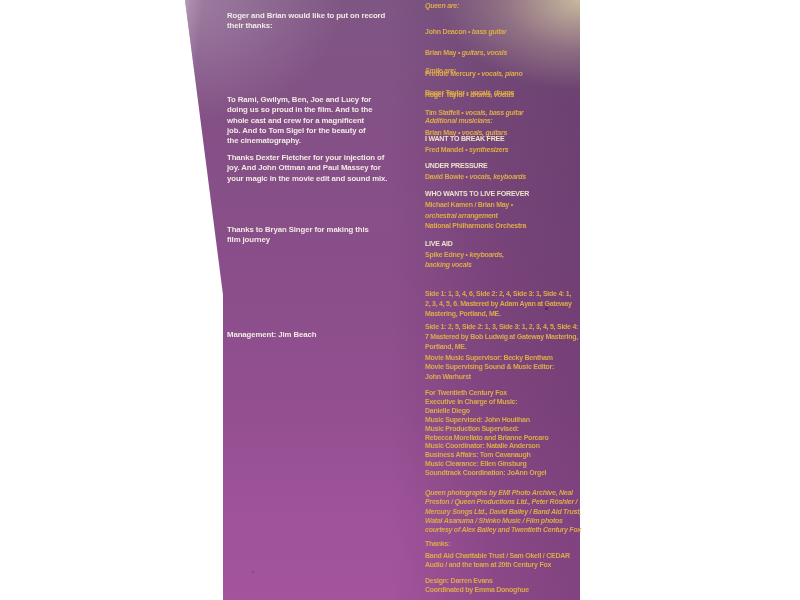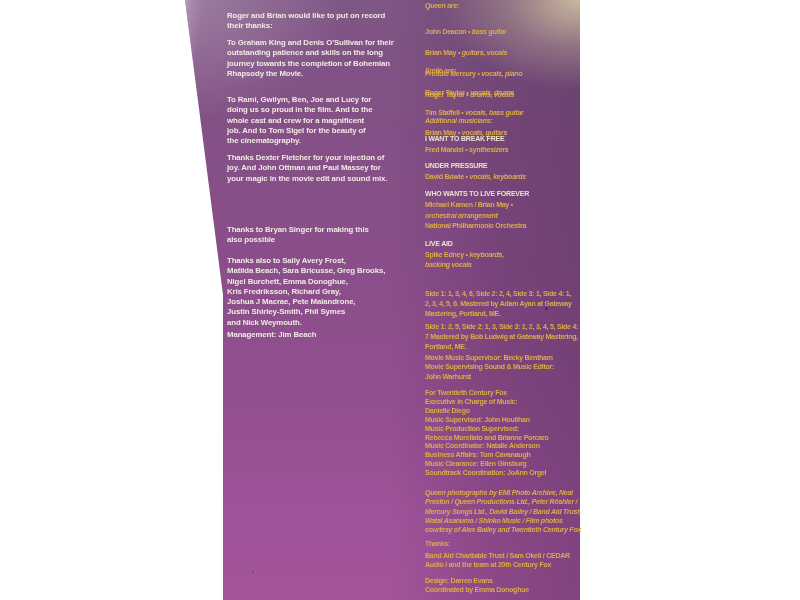--- a/index.html
+++ b/index.html
@@ -52,41 +52,30 @@
 
 <div class="page-panel">
   <div class="edge-glow"></div>
 </div>
 <div class="speck" style="left:545px;top:307px;width:3px;height:3px;"></div>
 <div class="speck" style="left:252px;top:571px;width:2px;height:2px;opacity:.4;"></div>
 
 <div class="col col-left">
   <div class="para" style="top:11px">Roger and Brian would like to put on record
 their thanks:</div>
-  <div class="para" style="top:38px">To Graham King and Denis O'Sullivan for their
-outstanding patience and skills on the long
-journey towards the completion of Bohemian
-Rhapsody the Movie.</div>
   <div class="para" style="top:153px">Thanks Dexter Fletcher for your injection of
 joy. And John Ottman and Paul Massey for
 your magic in the movie edit and sound mix.</div>
   <div class="para" style="top:95px">To Rami, Gwilym, Ben, Joe and Lucy for
 doing us so proud in the film. And to the
 whole cast and crew for a magnificent
 job. And to Tom Sigel for the beauty of
 the cinematography.</div>
   <div class="para" style="top:225px">Thanks to Bryan Singer for making this
-also possible</div>
-  <div class="para" style="top:256px">Thanks also to Sally Avery Frost,
-Matilda Beach, Sara Bricusse, Greg Brooks,
-Nigel Burchett, Emma Donoghue,
-Kris Fredriksson, Richard Gray,
-Joshua J Macrae, Pete Malandrone,
-Justin Shirley-Smith, Phil Symes
-and Nick Weymouth.</div>
+film journey</div>
   <div class="para" style="top:330px">Management: Jim Beach</div>
 </div>
 
 <div class="col col-right">
 
   <div class="rc yellow group-heading" style="top:2px">Queen are:</div>
   <div class="rc yellow members" style="top:16px">
     <div class="m-line"><span>John Deacon</span> <span>•</span> <span class="it">bass guitar</span></div>
     <div class="m-line"><span>Brian May</span> <span>•</span> <span class="it">guitars, vocals</span></div>
     <div class="m-line"><span>Freddie Mercury</span> <span>•</span> <span class="it">vocals, piano</span></div>

